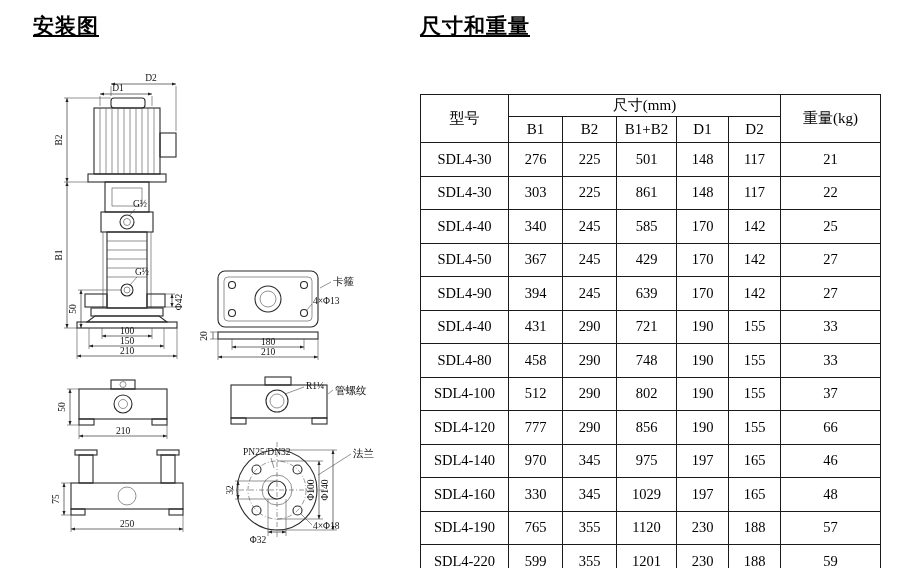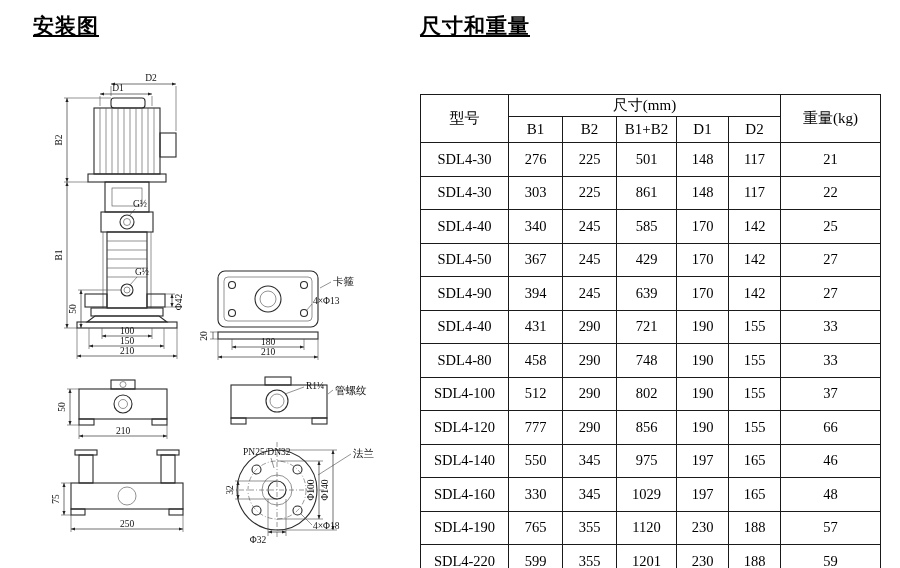--- a/index.html
+++ b/index.html
@@ -315,21 +315,21 @@
           <td>SDL4-120</td>
           <td>777</td>
           <td>290</td>
           <td>856</td>
           <td>190</td>
           <td>155</td>
           <td>66</td>
         </tr>
         <tr>
           <td>SDL4-140</td>
-          <td>550</td>
+          <td>970</td>
           <td>345</td>
           <td>975</td>
           <td>197</td>
           <td>165</td>
           <td>46</td>
         </tr>
         <tr>
           <td>SDL4-160</td>
           <td>330</td>
           <td>345</td>

